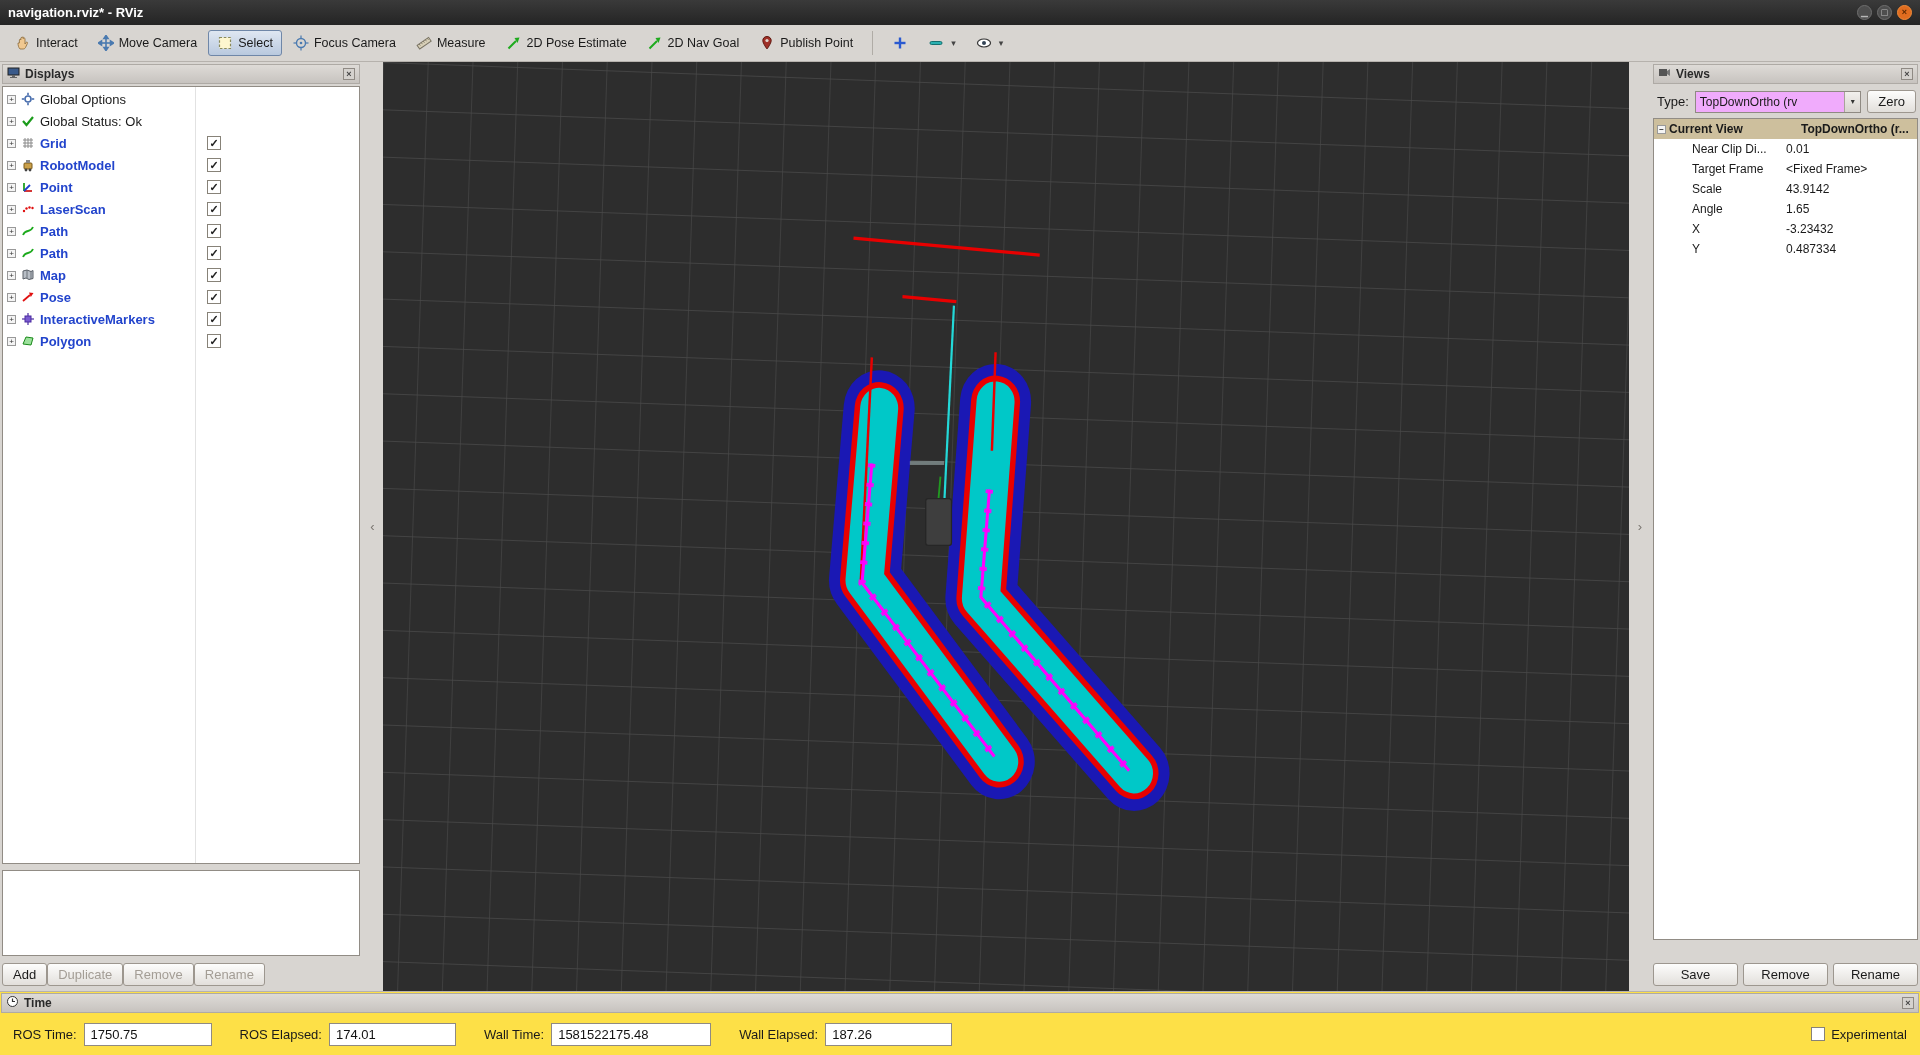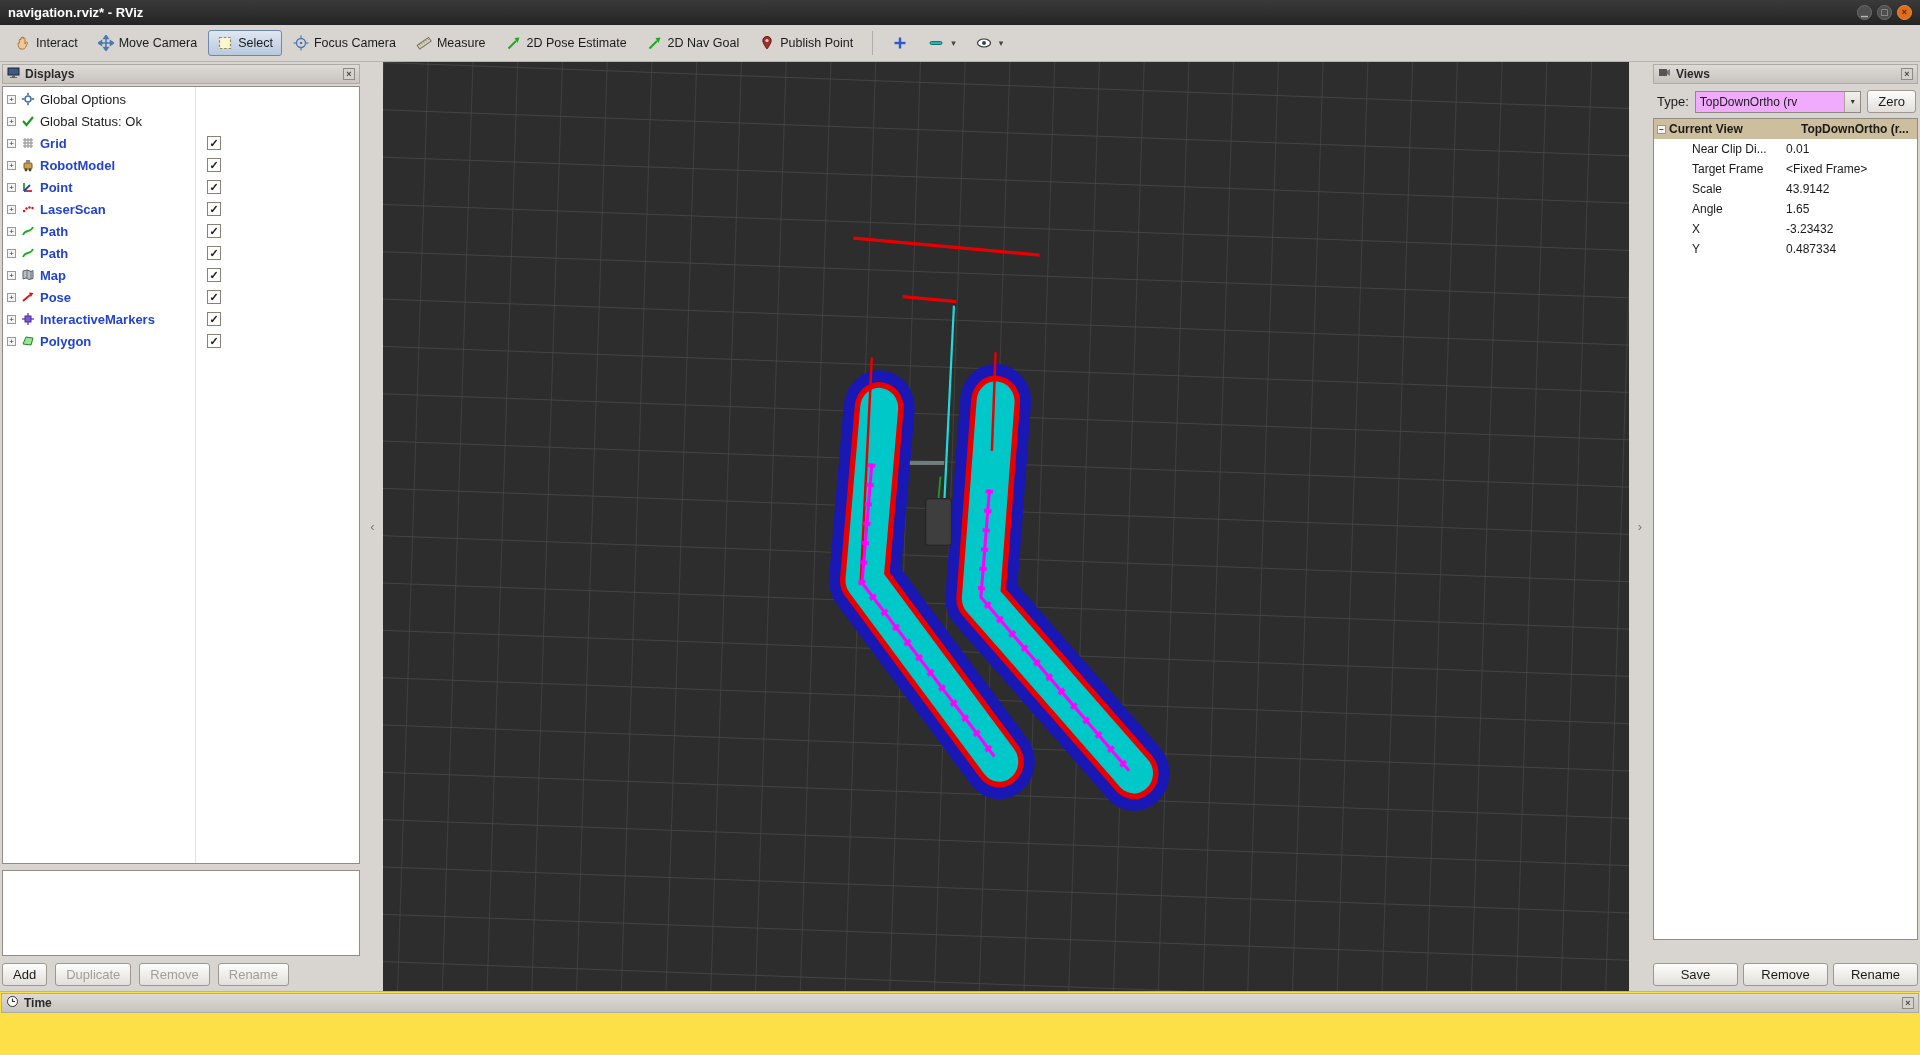--- a/index.html
+++ b/index.html
@@ -38,21 +38,21 @@
   .displays-panel { width:362px; flex:0 0 auto; display:flex; flex-direction:column; padding:2px; }
   .tree { flex:1 1 auto; background:#ffffff; border:1px solid #918c85; margin-top:2px; position:relative; overflow:hidden; padding-top:1px; }
   .tree .col-divider { position:absolute; top:0; bottom:0; left:192px; width:1px; background:#e2e2e2; }
   .tree-row { height:22px; display:flex; align-items:center; position:relative; padding-left:4px; gap:5px; }
   .expander { width:9px; height:9px; border:1px solid #999; background:#f4f4f4; font-size:8px; line-height:7px; text-align:center; color:#333; flex:0 0 auto; }
   .dicon { display:flex; align-items:center; flex:0 0 auto; }
   .dlabel { font-size:13px; white-space:nowrap; }
   .dlabel.blue { color:#2244cc; font-weight:bold; }
   .dcheck { position:absolute; left:204px; top:4px; width:14px; height:14px; border:1px solid #878278; background:#fff; font-size:11px; line-height:13px; text-align:center; font-weight:bold; color:#222; }
   .details-box { height:86px; background:#ffffff; border:1px solid #918c85; margin-top:6px; flex:0 0 auto; }
-  .btn-row { display:flex; gap:8px; margin-top:7px; padding-bottom:3px; flex:0 0 auto; }
+  .btn-row { display:flex; margin-top:7px; padding-bottom:3px; flex:0 0 auto; }
   .btn { background:linear-gradient(#fdfdfc,#e2dfdb); border:1px solid #9d978f; border-radius:3px; font-size:13px; padding:3px 10px; color:#1a1a1a; font-family:"Liberation Sans",sans-serif; }
   .btn.disabled { color:#a39d95; }
 
   
   .gutter { width:21px; flex:0 0 auto; display:flex; align-items:center; justify-content:center; color:#7a7670; font-size:13px; }
   .gutter.right { width:22px; }
   .viewport { flex:1 1 auto; position:relative; min-width:0; }
   .viewport svg.vp { width:100%; height:100%; display:block; }
 
   
@@ -507,16 +507,38 @@
   <div class="time-panel">
     <div class="panel-header">
       <span><svg width="13" height="13" viewBox="0 0 13 13">
             <circle cx="6.5" cy="6.5" r="5" fill="#fff" stroke="#333"></circle>
             <path d="M6.5 3.5 V6.5 H9" stroke="#333" fill="none" stroke-width="1.2"></path>
           </svg></span>
       <span>Time</span>
       <span class="spacer"></span>
       <span class="panel-close">×</span>
     </div>
+    <div class="time-content">
+      <div class="time-group">
+        <span class="time-label">ROS Time:</span>
+        <input class="time-input" style="width: 128px;" value="1750.75">
+      </div>
+      <div class="time-group">
+        <span class="time-label">ROS Elapsed:</span>
+        <input class="time-input" style="width: 127px;" value="174.01">
+      </div>
+      <div class="time-group">
+        <span class="time-label">Wall Time:</span>
+        <input class="time-input" style="width: 160px;" value="1581522175.48">
+      </div>
+      <div class="time-group">
+        <span class="time-label">Wall Elapsed:</span>
+        <input class="time-input" style="width: 127px;" value="187.26">
+      </div>
+      <div class="exp-group">
+        <span class="exp-check"></span>
+        <span>Experimental</span>
+      </div>
+    </div>
   </div>
 
 
 </div>
 
 </body></html>

